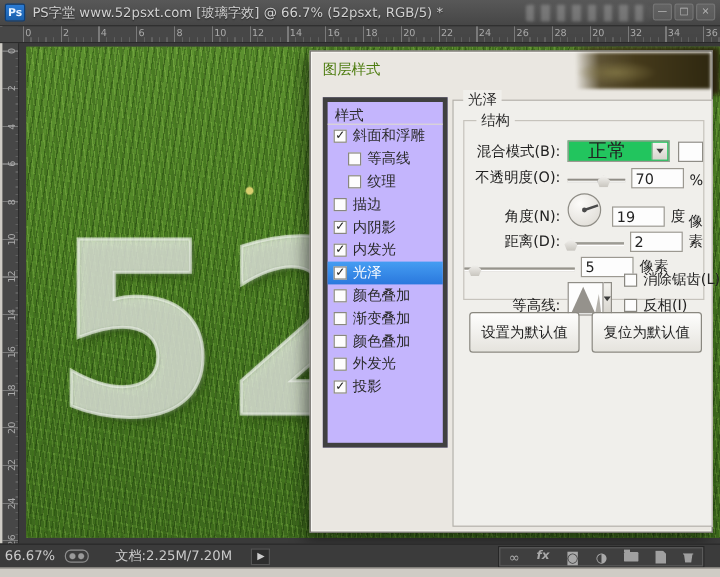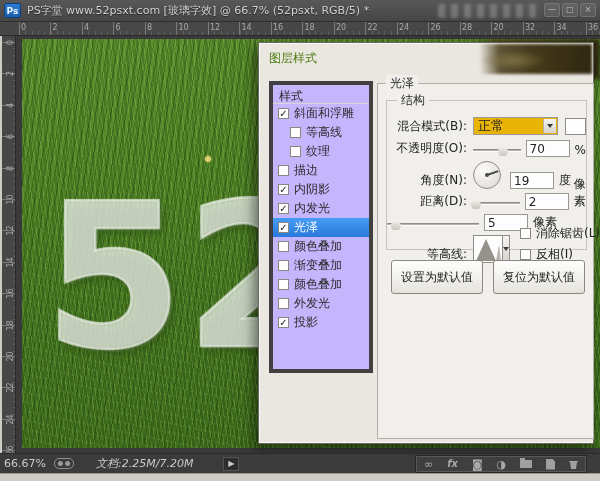--- a/index.html
+++ b/index.html
@@ -81,22 +81,22 @@
   .cb{width:11px;height:11px;background:#fdfdfd;border:1px solid #898780;margin-right:5px;
     font-size:10px;line-height:9px;text-align:center;color:#1d1d1d;flex:0 0 auto;}
 
   .panel{position:absolute;left:118px;top:40px;width:217px;height:356px;background:#f0efeb;
     border:1px solid #b3b0a9;}
   .legend{position:absolute;top:-9px;left:8px;background:#f0efeb;padding:0 4px;font-size:12px;color:#2b2b2b;}
   .group{position:absolute;left:8px;top:16px;right:6px;height:150px;border:1px solid #c6c3bc;}
   .g-legend{position:absolute;top:-9px;left:10px;background:#f0efeb;padding:0 4px;font-size:12px;color:#2b2b2b;}
   .row{display:flex;align-items:flex-end;font-size:12px;color:#222;}
   .lab{flex:0 0 86px;text-align:right;padding-right:6px;white-space:nowrap;font-size:12px;color:#222;}
-  .combo{width:96px;height:18px;background:#eab308;border:1px solid #9c9991;position:relative;
-    display:flex;align-items:center;padding-left:4px;font-size:13px;}
+  .combo{width:96px;height:18px;background:#22c55e;border:1px solid #9c9991;position:relative;
+    display:flex;align-items:center;padding-left:16px;font-size:16px;}
   .combo .arr{position:absolute;right:1px;top:1px;bottom:1px;width:13px;border-left:1px solid #b5b2ab;
     background:linear-gradient(#f4f3ef,#d7d4cd);display:flex;align-items:center;justify-content:center;}
   .tri{width:0;height:0;border-left:3.5px solid transparent;border-right:3.5px solid transparent;
     border-top:4px solid #3c3c3c;}
   .swatch{width:24px;height:17px;border:1px solid #8f8d86;margin-left:7px;}
   .slider{width:92px;height:13px;position:relative;margin-right:5px;}
   .track{position:absolute;left:0;right:0;top:5px;height:3px;background:#b3b0a9;
     border-top:1px solid #8f8d86;border-bottom:1px solid #fff;}
   .thumb{position:absolute;top:2px;width:11px;height:10px;margin-left:-5px;
     background:linear-gradient(#f4f3f0,#c9c6bf);
@@ -118,21 +118,21 @@
   .btn{height:17px;padding:16px 9px;border:1px solid #8a8880;border-radius:3px;font-size:12px;color:#1f1f1f;
     background:linear-gradient(#fefefd,#e5e3dd);display:flex;align-items:center;white-space:nowrap;}
 
   
   .statusbar{position:absolute;left:0;top:453px;width:600px;height:20px;background:#3b3b3b;
     border-top:1px solid #2a2a2a;display:flex;align-items:center;color:#cbcbcb;font-size:11px;}
   .zoom-field{margin-left:4px;width:50px;}
   .status-mode{width:20px;height:11px;border:1px solid #8d8d8d;border-radius:5px;margin-right:22px;
     background:radial-gradient(circle 3px at 30% 50%,#9a9a9a 0 2px,transparent 3px),
       radial-gradient(circle 3px at 70% 50%,#9a9a9a 0 2px,transparent 3px);}
-  .docinfo{margin-right:30px;font-style:italic;}
+  .docinfo{margin-right:16px;}
   .arrow-btn{width:16px;height:14px;background:#2d2d2d;border:1px solid #555;color:#ccc;font-size:8px;
     display:flex;align-items:center;justify-content:center;}
   .layers-strip{position:absolute;right:14px;top:2px;width:170px;height:16px;display:flex;
     align-items:center;justify-content:space-between;padding:0 7px;background:#3f3f3f;
     border:1px solid #5a5a5a;box-shadow:0 0 0 1px #262626;}
   .ptool{color:#a9a9a9;font-size:11px;line-height:1;display:flex;align-items:center;justify-content:center;}
   .ptool.fx{font-style:italic;font-weight:bold;font-size:10px;}
   .shape-folder{display:block;width:12px;height:8px;background:#a0a0a0;border-radius:1px;position:relative;}
   .shape-folder::before{content:"";position:absolute;top:-2px;left:0;width:5px;height:2px;background:#a0a0a0;}
   .shape-new{display:block;width:9px;height:11px;background:#a0a0a0;

